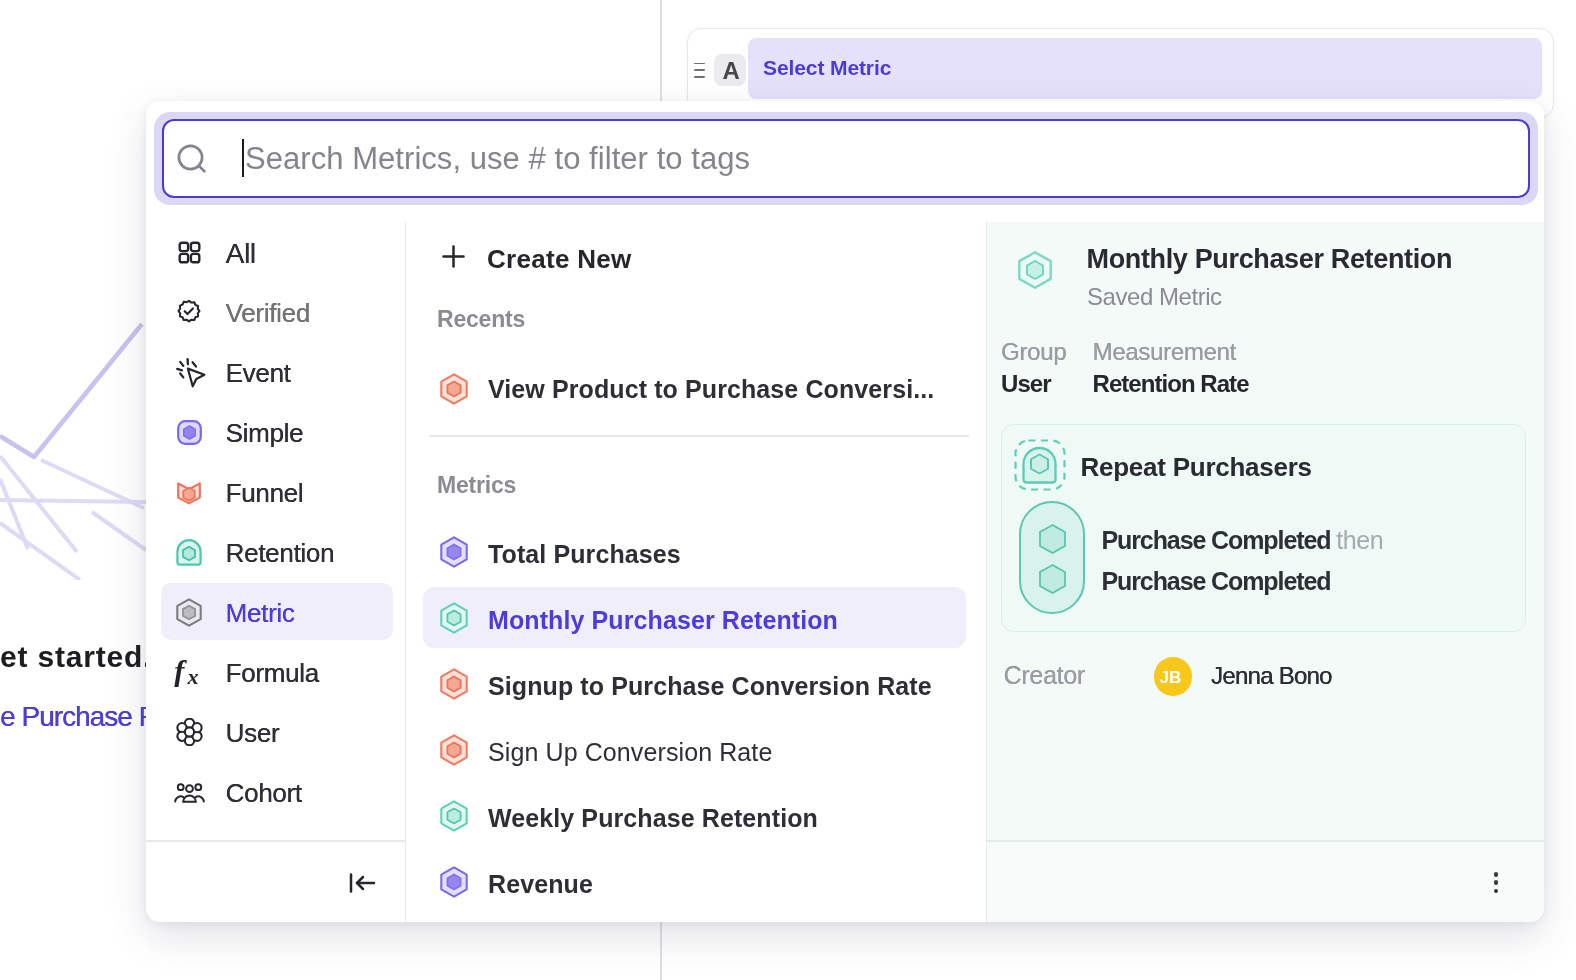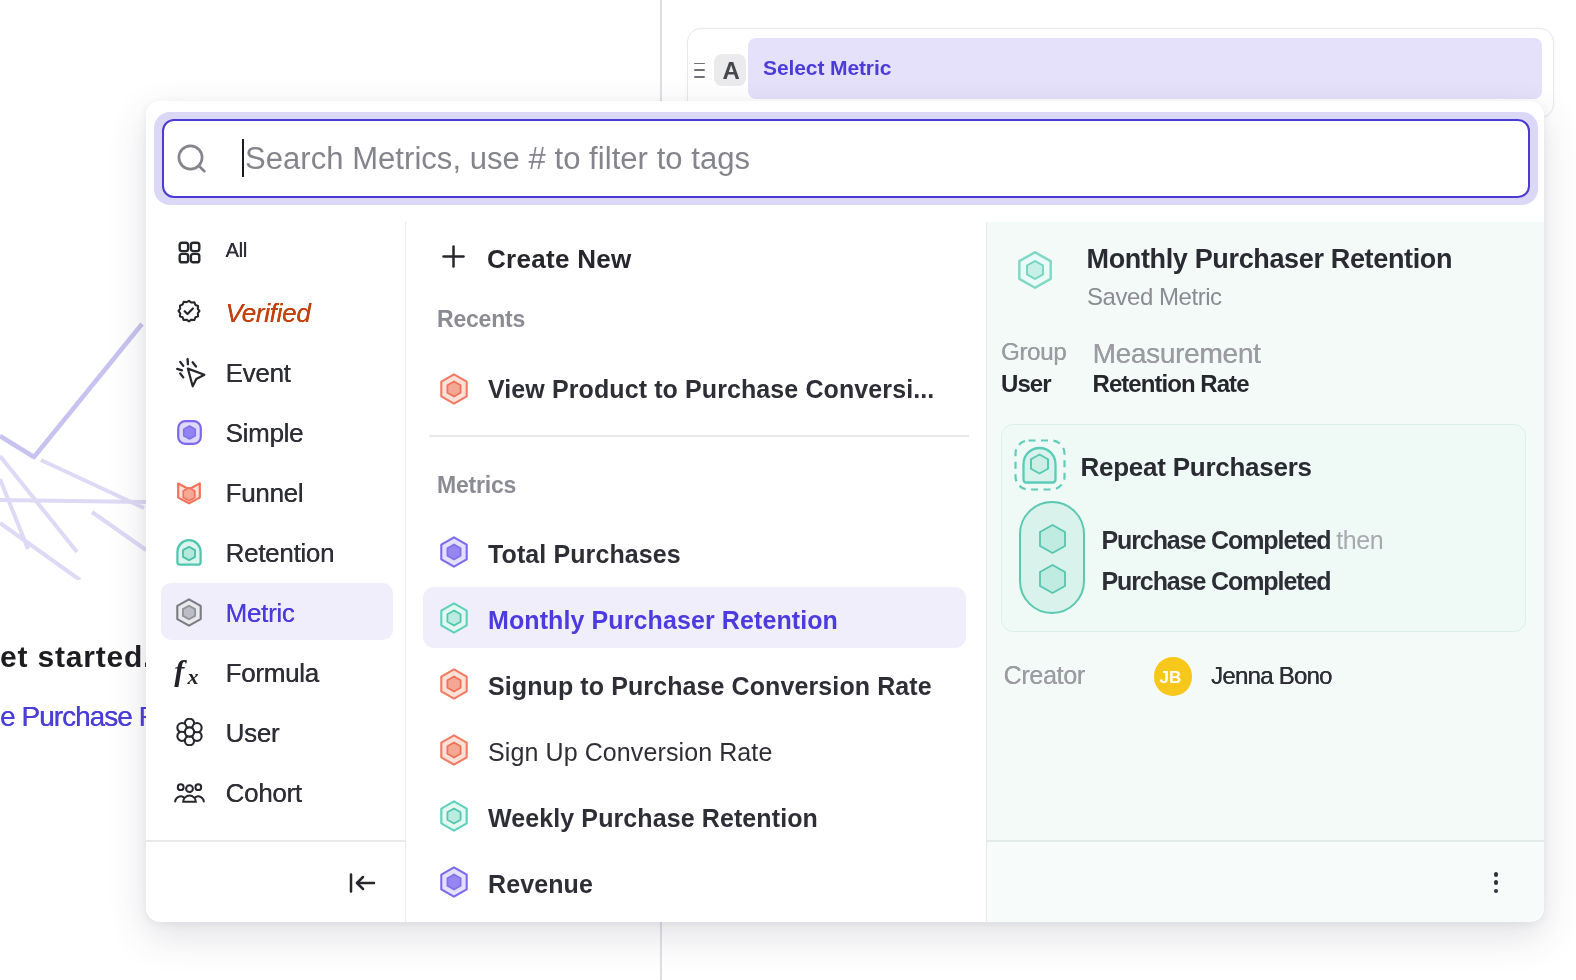--- a/index.html
+++ b/index.html
@@ -29,22 +29,22 @@
 <svg style="position:absolute;left:31px;top:43px" width="30" height="30" viewBox="0 0 30 30">
 <circle cx="13.5" cy="13.5" r="11.6" fill="none" stroke="#85858d" stroke-width="2.7"></circle>
 <line x1="21.9" y1="21.9" x2="27.3" y2="27.3" stroke="#85858d" stroke-width="2.7" stroke-linecap="round"></line>
 </svg>
 <div style="position:absolute;left:96px;top:38px;width:2px;height:38px;background:#1b1b1f"></div>
 <div style="position:absolute;left:99px;top:42.3px;font-size:31px;font-weight:400;color:#84848c;letter-spacing:0.05px;white-space:nowrap;line-height:1;">Search Metrics, use # to filter to tags</div>
 <div style="position:absolute;left:258.5px;top:120.5px;width:1.5px;height:700.5px;background:#e9e9ec"></div>
 <div style="position:absolute;left:839.5px;top:120.5px;width:558.5px;height:700.5px;background:#f4faf8;border-left:1.5px solid #e9e9ec;border-bottom-right-radius:18px"></div>
 <div style="position:absolute;left:841px;top:740.5px;width:557px;height:80.5px;background:#f7fbf9;border-bottom-right-radius:18px"></div>
 <div style="position:absolute;left:15px;top:482px;width:231.5px;height:57px;background:#f1eefc;border-radius:10px"></div>
-<div style="position:absolute;left:79.5px;top:138.6px;font-size:20px;font-weight:400;color:#2e2e36;letter-spacing:-0.3px;white-space:nowrap;line-height:1;text-shadow:0.3px 0 0 currentColor;">All</div>
-<div style="position:absolute;left:79.5px;top:198.6px;font-size:26px;font-weight:400;color:#c2410c;letter-spacing:-0.3px;white-space:nowrap;line-height:1;text-shadow:0.3px 0 0 currentColor;font-style:italic;">Verified</div>
+<div style="position:absolute;left:79.5px;top:138.6px;font-size:28px;font-weight:400;color:#2e2e36;letter-spacing:-0.3px;white-space:nowrap;line-height:1;text-shadow:0.3px 0 0 currentColor;">All</div>
+<div style="position:absolute;left:79.5px;top:198.6px;font-size:26px;font-weight:400;color:#737373;letter-spacing:-0.3px;white-space:nowrap;line-height:1;text-shadow:0.3px 0 0 currentColor;">Verified</div>
 <div style="position:absolute;left:79.5px;top:258.6px;font-size:26px;font-weight:400;color:#2e2e36;letter-spacing:-0.3px;white-space:nowrap;line-height:1;text-shadow:0.3px 0 0 currentColor;">Event</div>
 <div style="position:absolute;left:79.5px;top:318.6px;font-size:26px;font-weight:400;color:#2e2e36;letter-spacing:-0.3px;white-space:nowrap;line-height:1;text-shadow:0.3px 0 0 currentColor;">Simple</div>
 <div style="position:absolute;left:79.5px;top:378.6px;font-size:26px;font-weight:400;color:#2e2e36;letter-spacing:-0.3px;white-space:nowrap;line-height:1;text-shadow:0.3px 0 0 currentColor;">Funnel</div>
 <div style="position:absolute;left:79.5px;top:438.6px;font-size:26px;font-weight:400;color:#2e2e36;letter-spacing:-0.3px;white-space:nowrap;line-height:1;text-shadow:0.3px 0 0 currentColor;">Retention</div>
 <div style="position:absolute;left:79.5px;top:498.6px;font-size:26px;font-weight:400;color:#4c3ce0;letter-spacing:-0.3px;white-space:nowrap;line-height:1;text-shadow:0.3px 0 0 currentColor;">Metric</div>
 <div style="position:absolute;left:79.5px;top:558.6px;font-size:26px;font-weight:400;color:#2e2e36;letter-spacing:-0.3px;white-space:nowrap;line-height:1;text-shadow:0.3px 0 0 currentColor;">Formula</div>
 <div style="position:absolute;left:79.5px;top:618.6px;font-size:26px;font-weight:400;color:#2e2e36;letter-spacing:-0.3px;white-space:nowrap;line-height:1;text-shadow:0.3px 0 0 currentColor;">User</div>
 <div style="position:absolute;left:79.5px;top:678.6px;font-size:26px;font-weight:400;color:#2e2e36;letter-spacing:-0.3px;white-space:nowrap;line-height:1;text-shadow:0.3px 0 0 currentColor;">Cohort</div>
 <svg style="position:absolute;left:31.5px;top:139.5px" width="23" height="23" viewBox="0 0 23 23">
 <g fill="none" stroke="#26262d" stroke-width="2.4">
@@ -161,21 +161,21 @@
       <polygon points="14.0,8.48 20.58,12.24 20.58,19.759999999999998 14.0,23.52 7.42,19.759999999999998 7.42,12.24" fill="#9586f2" stroke="#8172ea" stroke-width="1.8" stroke-linejoin="round"></polygon>
     </svg>
 <div style="position:absolute;left:342px;top:770.8px;font-size:25px;font-weight:700;color:#2e2e36;letter-spacing:0.1px;white-space:nowrap;line-height:1;">Revenue</div>
 <svg style="position:absolute;left:872px;top:150px" width="34" height="38" viewBox="0 0 34 38">
       <polygon points="17.0,1.3000000000000007 32.7,10.15 32.7,27.85 17.0,36.7 1.3000000000000007,27.85 1.3000000000000007,10.15" fill="#eafaf6" stroke="#7fd8c5" stroke-width="2.4" stroke-linejoin="round"></polygon>
       <polygon points="17.0,10.07 24.99,14.535 24.99,23.465 17.0,27.93 9.010000000000002,23.465 9.010000000000002,14.535" fill="#c6efe5" stroke="#6fd2bd" stroke-width="1.8" stroke-linejoin="round"></polygon>
     </svg>
 <div style="position:absolute;left:940.5px;top:145.1px;font-size:27px;font-weight:700;color:#2a2a32;letter-spacing:-0.35px;white-space:nowrap;line-height:1;">Monthly Purchaser Retention</div>
 <div style="position:absolute;left:941px;top:183.7px;font-size:24px;font-weight:400;color:#8b8b93;letter-spacing:-0.45px;white-space:nowrap;line-height:1;">Saved Metric</div>
 <div style="position:absolute;left:855px;top:238.7px;font-size:24px;font-weight:400;color:#9b9ba2;letter-spacing:-0.3px;white-space:nowrap;line-height:1;text-shadow:0.3px 0 0 currentColor;text-align:center;">Group</div>
-<div style="position:absolute;left:946.5px;top:238.7px;font-size:28px;font-weight:400;color:#9b9ba2;letter-spacing:-0.3px;white-space:nowrap;line-height:1;text-shadow:0.3px 0 0 currentColor;">Measurement</div>
+<div style="position:absolute;left:946.5px;top:238.7px;font-size:24px;font-weight:400;color:#9b9ba2;letter-spacing:-0.3px;white-space:nowrap;line-height:1;text-shadow:0.3px 0 0 currentColor;">Measurement</div>
 <div style="position:absolute;left:855px;top:270.7px;font-size:24px;font-weight:700;color:#26262d;letter-spacing:-0.95px;white-space:nowrap;line-height:1;">User</div>
 <div style="position:absolute;left:946.5px;top:270.7px;font-size:24px;font-weight:700;color:#26262d;letter-spacing:-0.95px;white-space:nowrap;line-height:1;">Retention Rate</div>
 <div style="position:absolute;left:855px;top:322.5px;width:524.5px;height:208px;background:#effaf6;border:1.5px solid #dcf0e8;border-radius:12px"></div>
 <svg style="position:absolute;left:868px;top:338px" width="52" height="52" viewBox="0 0 52 52">
 <rect x="1.5" y="1.5" width="49" height="49" rx="13" fill="none" stroke="#5fcdb9" stroke-width="2.2" stroke-dasharray="7 5.5"></rect>
 <path d="M9.5 40.5 L9.5 25 A16 16 0 0 1 41.5 25 L41.5 40.5 Q41.5 43.5 38.5 43.5 L12.5 43.5 Q9.5 43.5 9.5 40.5 Z" fill="#d9f2ec" stroke="#5accb7" stroke-width="2.3" stroke-linejoin="round"></path>
 <polygon points="25.5,15.5 34.0,20.25 34.0,29.75 25.5,34.5 17.0,29.75 17.0,20.25" fill="#cceee5" stroke="#56cab5" stroke-width="2" stroke-linejoin="round"></polygon>
 </svg>
 <div style="position:absolute;left:934.5px;top:352.5px;font-size:26px;font-weight:700;color:#2a2a32;letter-spacing:-0.25px;white-space:nowrap;line-height:1;">Repeat Purchasers</div>
 <div style="position:absolute;left:873px;top:400px;width:66px;height:113px;background:#d9f2ec;border:2px solid #5cc8b2;border-radius:33px"></div>

